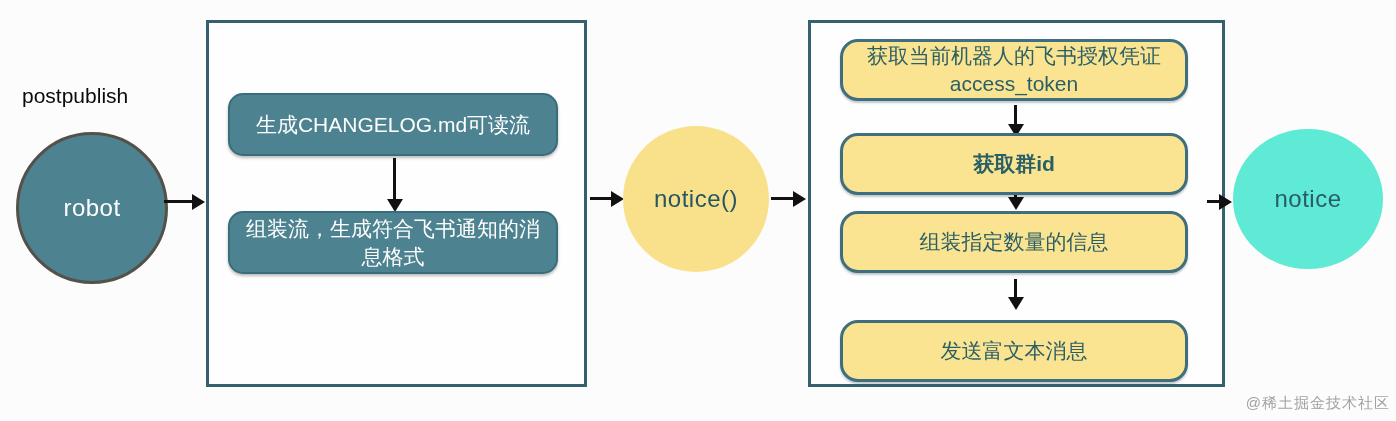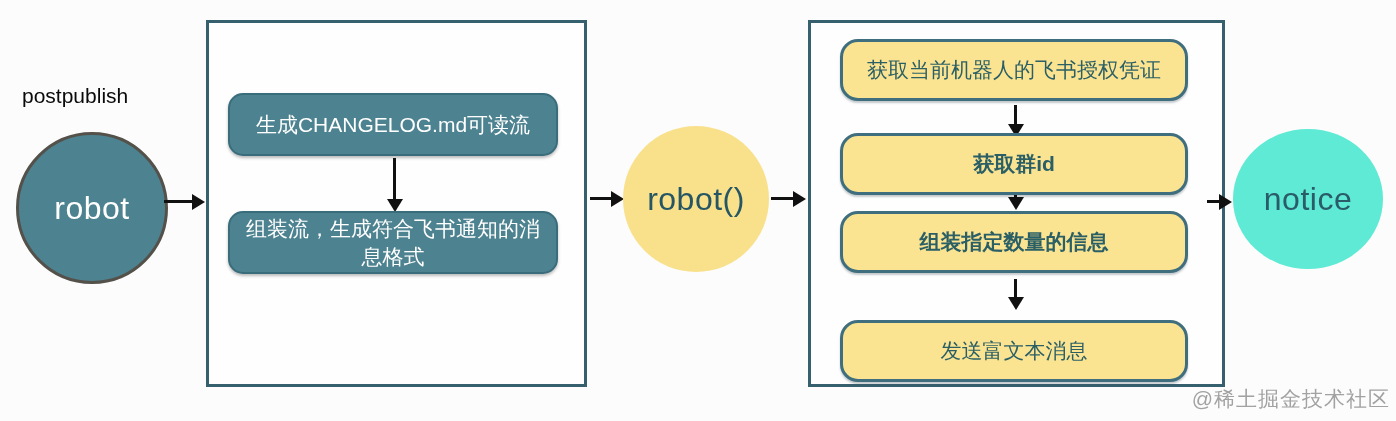--- a/index.html
+++ b/index.html
@@ -9,21 +9,21 @@
     font-family:"Liberation Sans", sans-serif;
     position:relative;
     overflow:hidden;
   }
   .canvas{position:absolute;left:0;top:0;width:1396px;height:421px;}
 
   
   .circle{
     position:absolute;border-radius:50%;
     display:flex;align-items:center;justify-content:center;
-    font-size:32px;letter-spacing:.5px;
+    font-size:24px;letter-spacing:.5px;
   }
   .circle-start{
     left:16px;top:132px;width:146px;height:146px;
     background:#4d8290;border:3px solid #54504a;color:#ffffff;
   }
   .circle-mid{
     left:623px;top:126px;width:146px;height:146px;
     background:#f9e18c;color:#265663;
   }
   .circle-end{
@@ -62,21 +62,21 @@
   .step-teal.s2{top:188px;}
   .step-yellow{
     left:29px;width:348px;height:62px;
     background:#fbe491;border:3px solid #3f6e7e;color:#2b5f66;
     box-shadow:0 2px 2px rgba(60,80,90,.3);
     border-radius:18px;
     padding:0 10px;
   }
   .step-yellow.s1{top:16px;}
   .step-yellow.s2{top:110px;font-weight:bold;}
-  .step-yellow.s3{top:188px;font-weight:bold;}
+  .step-yellow.s3{top:188px;}
   .step-yellow.s4{top:285px;margin-top:12px;}
 
   
   .h-arrow{position:absolute;height:3px;background:#111;}
   .h-arrow::after{
     content:"";position:absolute;right:-12px;top:-6.5px;
     border-left:13px solid #111;
     border-top:8px solid transparent;border-bottom:8px solid transparent;
   }
   .v-arrow{position:absolute;width:3px;background:#111;}
@@ -91,21 +91,21 @@
   .a3{left:771px;top:197px;width:23px;}
   .a4{left:1207px;top:200px;width:13px;}
 
   .va-stream{left:184px;top:135px;height:42px;}       
   .va-n1{left:203px;top:82px;height:20px;}            
   .va-n2{left:203px;top:172px;height:3px;}
   .va-n3{left:203px;top:256px;height:19px;}
 
   .watermark{
     position:absolute;right:6px;bottom:8px;
-    font-size:21px;color:#a2a2a2;letter-spacing:1px;
+    font-size:15px;color:#a2a2a2;letter-spacing:1px;
   }
 </style>
 </head>
 <body>
 
 <div class="canvas">
 
   <div class="trigger-label">postpublish</div>
 
   <div class="circle circle-start">
@@ -120,28 +120,29 @@
     </div>
     <div class="v-arrow va-stream"></div>
     <div class="step step-teal s2">
       <div>组装流，生成符合飞书通知的消息格式</div>
     </div>
   </div>
 
   <div class="h-arrow a2"></div>
 
   <div class="circle circle-mid">
-    <span>robot()</span>
+    <span>notice()</span>
   </div>
 
   <div class="h-arrow a3"></div>
 
   <div class="panel panel-notify">
     <div class="step step-yellow s1">
       <div>获取当前机器人的飞书授权凭证</div>
+      <div>access_token</div>
     </div>
     <div class="v-arrow va-n1"></div>
     <div class="step step-yellow s2">
       <div>获取群id</div>
     </div>
     <div class="v-arrow va-n2"></div>
     <div class="step step-yellow s3">
       <div>组装指定数量的信息</div>
     </div>
     <div class="v-arrow va-n3"></div>

